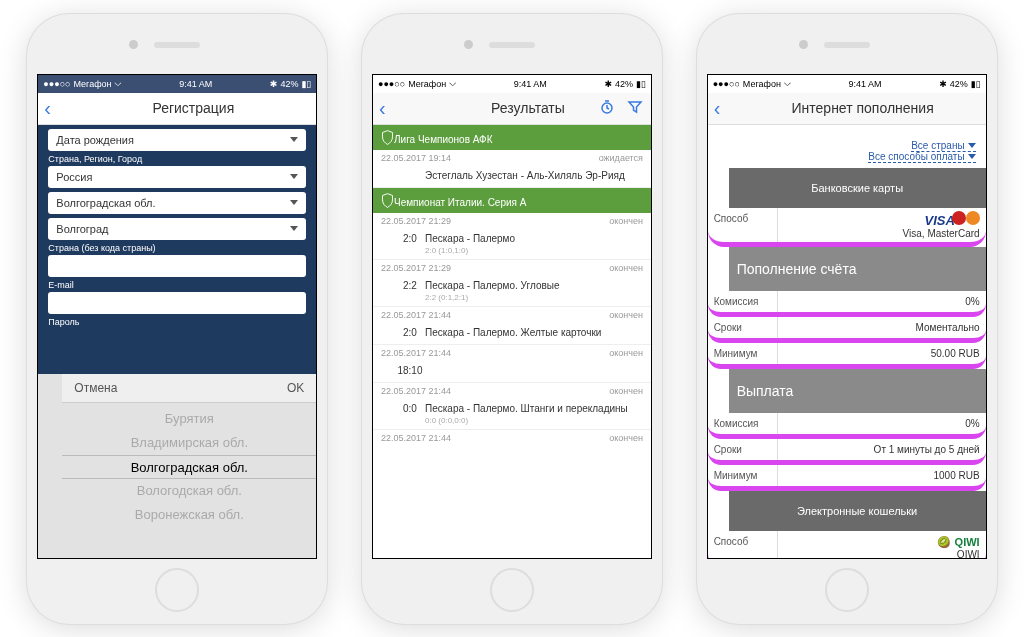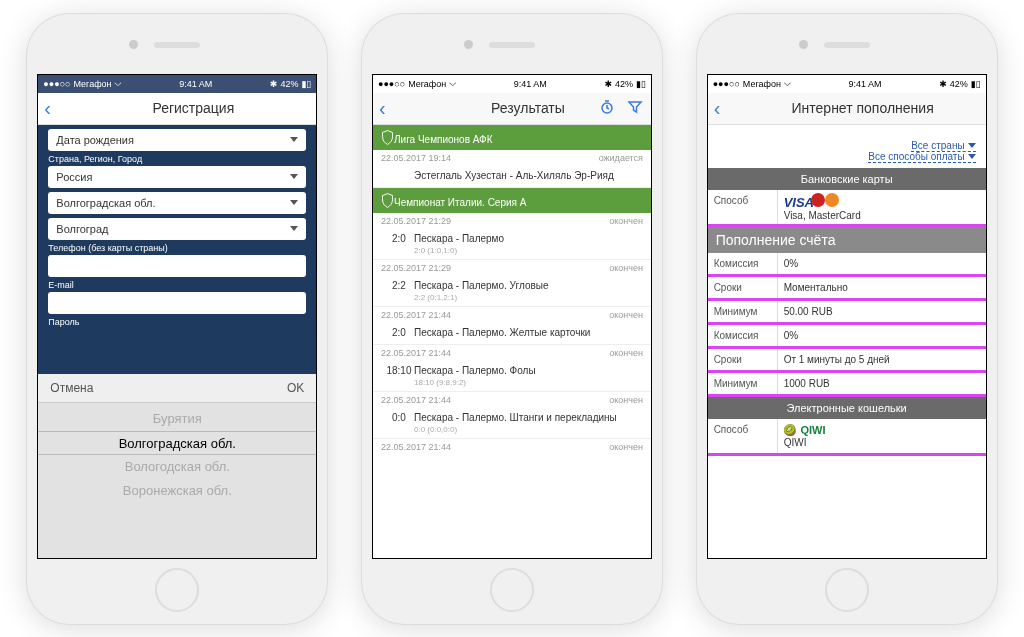--- a/index.html
+++ b/index.html
@@ -43,43 +43,43 @@
     .navbar { height:32px; display:flex; align-items:center; justify-content:center; position:relative; border-bottom:1px solid #ddd; background:#f8f8f8;}
     .navbar .title { font-size:14px; color:#333;margin-left:32px;}
     .navbar .back { position:absolute; left:6px; color:#3a7ae0; font-size:20px; line-height:1;}
     .navbar .rightact { position:absolute; right:8px; display:flex; gap:12px; color:#3a7ae0;}
     
     .reg-body { background: #1f3a5f; padding: 4px 10px 6px 10px; height: calc(100% - 50px - 184px); overflow:hidden;}
     .reg-body .lbl { color:#fff; font-size:9px; margin-top:3px; margin-bottom:2px;}
     .reg-body .select { background:#fff; border-radius:3px; height:22px; display:flex; align-items:center; padding:0 8px; justify-content:space-between; color:#333; font-size:11px;gap:44px;}
     .reg-body .input { background:#fff; border-radius:3px; height:22px; margin-top:2px;}
     .chev { width:0; height:0; border-left:4px solid transparent; border-right:4px solid transparent; border-top:5px solid #555;}
-    .picker { background:#e2e2e2; height:184px; }
+    .picker { background:#e2e2e2; height:184px;padding-left:24px; }
     .picker-bar { display:flex; justify-content:space-between; padding:7px 12px; font-size:12px; color:#555; border-bottom:1px solid #ccc; background:#efefef;}
     .picker-wheel { text-align:center; padding-top:4px;}
     .picker-wheel div { height:24px; line-height:24px; font-size:13px; color:#aaa;}
     .picker-wheel .sel { color:#000; border-top:1px solid #bbb; border-bottom:1px solid #bbb;}
     
     .res-body { height: calc(100% - 50px); overflow:hidden;}
     .green-head { background:#5c9d3d; color:#fff; padding:5px 8px; font-size:10px; display:flex; align-items:flex-end; }
     .shield { width:13px; height:15px;}
-    .r-row { display:flex; border-bottom:1px solid #eee; padding:4px 11px; font-size:9px; min-height:22px;}
+    .r-row { display:flex; border-bottom:1px solid #eee; padding:4px 22px; font-size:9px; min-height:22px;}
     .r-time { display:flex; justify-content:space-between; color:#999; font-size:9px; padding:3px 8px;}
     .r-score { width:30px; text-align:center; font-size:10px; color:#333;}
     .r-name { flex:1; font-size:10px; color:#333;}
     .r-sub { color:#aaa; font-size:8px;}
     
     .pay-body { height: calc(100% - 50px); overflow:hidden; font-size:10px;}
     .filters { text-align:right; padding:15px 10px 6px; font-size:10px;}
     .filters a { color:#2a5aaa; text-decoration:none;}
-    .sec-h { background:#6a6a6a; color:#fff; padding:5px 8px; font-size:11px; text-align:center;}
+    .sec-h { background:#6a6a6a; color:#fff; padding:14px 8px; font-size:11px; text-align:center;margin-left:21px;}
     .sec-h.l { text-align:left; background:#8a8a8a; font-size:14px;}
-    .trow { display:flex; border-bottom:3px solid #d946ef;}
+    .trow { display:flex; border-bottom:5px solid #d946ef;border-radius:16px;}
     .tcell-l { width:70px; padding:5px 6px; border-right:1px solid #ddd; color:#555;}
-    .tcell-r { flex:1; padding:5px 6px; color:#333;}
+    .tcell-r { flex:1; padding:5px 6px; color:#333;text-align:right;}
     .visa { font-style:italic; font-weight:bold; color:#1a3a8a; font-size:13px;}
     .mc1 { display:inline-block; width:14px; height:14px; background:#e82; border-radius:50%;}
     .mc2 { display:inline-block; width:14px; height:14px; background:#c22; border-radius:50%; margin-left:-6px;}
     .qiwi { color:#15803d; font-weight:bold; font-size:11px;}
     .tri { display:inline-block; width:0; height:0; border-left:4px solid transparent; border-right:4px solid transparent; border-top:5px solid #2a5aaa; margin-left:3px; vertical-align:middle;}
   </style>
 </head>
 <body>
 
 <div class="phone">
@@ -117,33 +117,34 @@
       <div style="height:4px"></div>
       <div class="select">
           <span>Волгоградская обл.</span>
           <span class="chev"></span>
         </div>
       <div style="height:4px"></div>
       <div class="select">
           <span>Волгоград</span>
           <span class="chev"></span>
         </div>
-      <div class="lbl">Телефон (без карты страны)</div>
+      <div class="lbl">Страна (без кода страны)</div>
       <div class="input"></div>
       <div class="lbl">E-mail</div>
       <div class="input"></div>
       <div class="lbl">Пароль</div>
     </div>
     <div class="picker">
       <div class="picker-bar">
         <span>Отмена</span>
         <span>OK</span>
       </div>
       <div class="picker-wheel">
         <div>Бурятия</div>
+        <div>Владимирская обл.</div>
         <div class="sel">Волгоградская обл.</div>
         <div>Вологодская обл.</div>
         <div>Воронежская обл.</div>
       </div>
     </div>
   </div>
 </div>
 
 <div class="phone">
   <div class="cam"></div>
@@ -225,21 +226,20 @@
       <div class="r-row">
           <span class="r-score">2:0</span>
           <span class="r-name">Пескара - Палермо. Желтые карточки</span>
         </div>
       <div class="r-time">
           <span>22.05.2017 21:44</span>
           <span>окончен</span>
         </div>
       <div class="r-row">
           <span class="r-score">18:10</span>
-          <span class="r-name"><span>Пескара - Палермо. Фолы</span><br><span class="r-sub">18:10 (9:8,9:2)</span></span>
         </div>
       <div class="r-time">
           <span>22.05.2017 21:44</span>
           <span>окончен</span>
         </div>
       <div class="r-row">
           <span class="r-score">0:0</span>
           <span class="r-name"><span>Пескара - Палермо. Штанги и перекладины</span><br><span class="r-sub">0:0 (0:0,0:0)</span></span>
         </div>
       <div class="r-time">
@@ -291,20 +291,21 @@
           <div class="tcell-r">0%</div>
         </div>
       <div class="trow">
           <div class="tcell-l">Сроки</div>
           <div class="tcell-r">Моментально</div>
         </div>
       <div class="trow">
           <div class="tcell-l">Минимум</div>
           <div class="tcell-r">50.00 RUB</div>
         </div>
+      <div class="sec-h l">Выплата</div>
       <div class="trow">
           <div class="tcell-l">Комиссия</div>
           <div class="tcell-r">0%</div>
         </div>
       <div class="trow">
           <div class="tcell-l">Сроки</div>
           <div class="tcell-r">От 1 минуты до 5 дней</div>
         </div>
       <div class="trow">
           <div class="tcell-l">Минимум</div>

